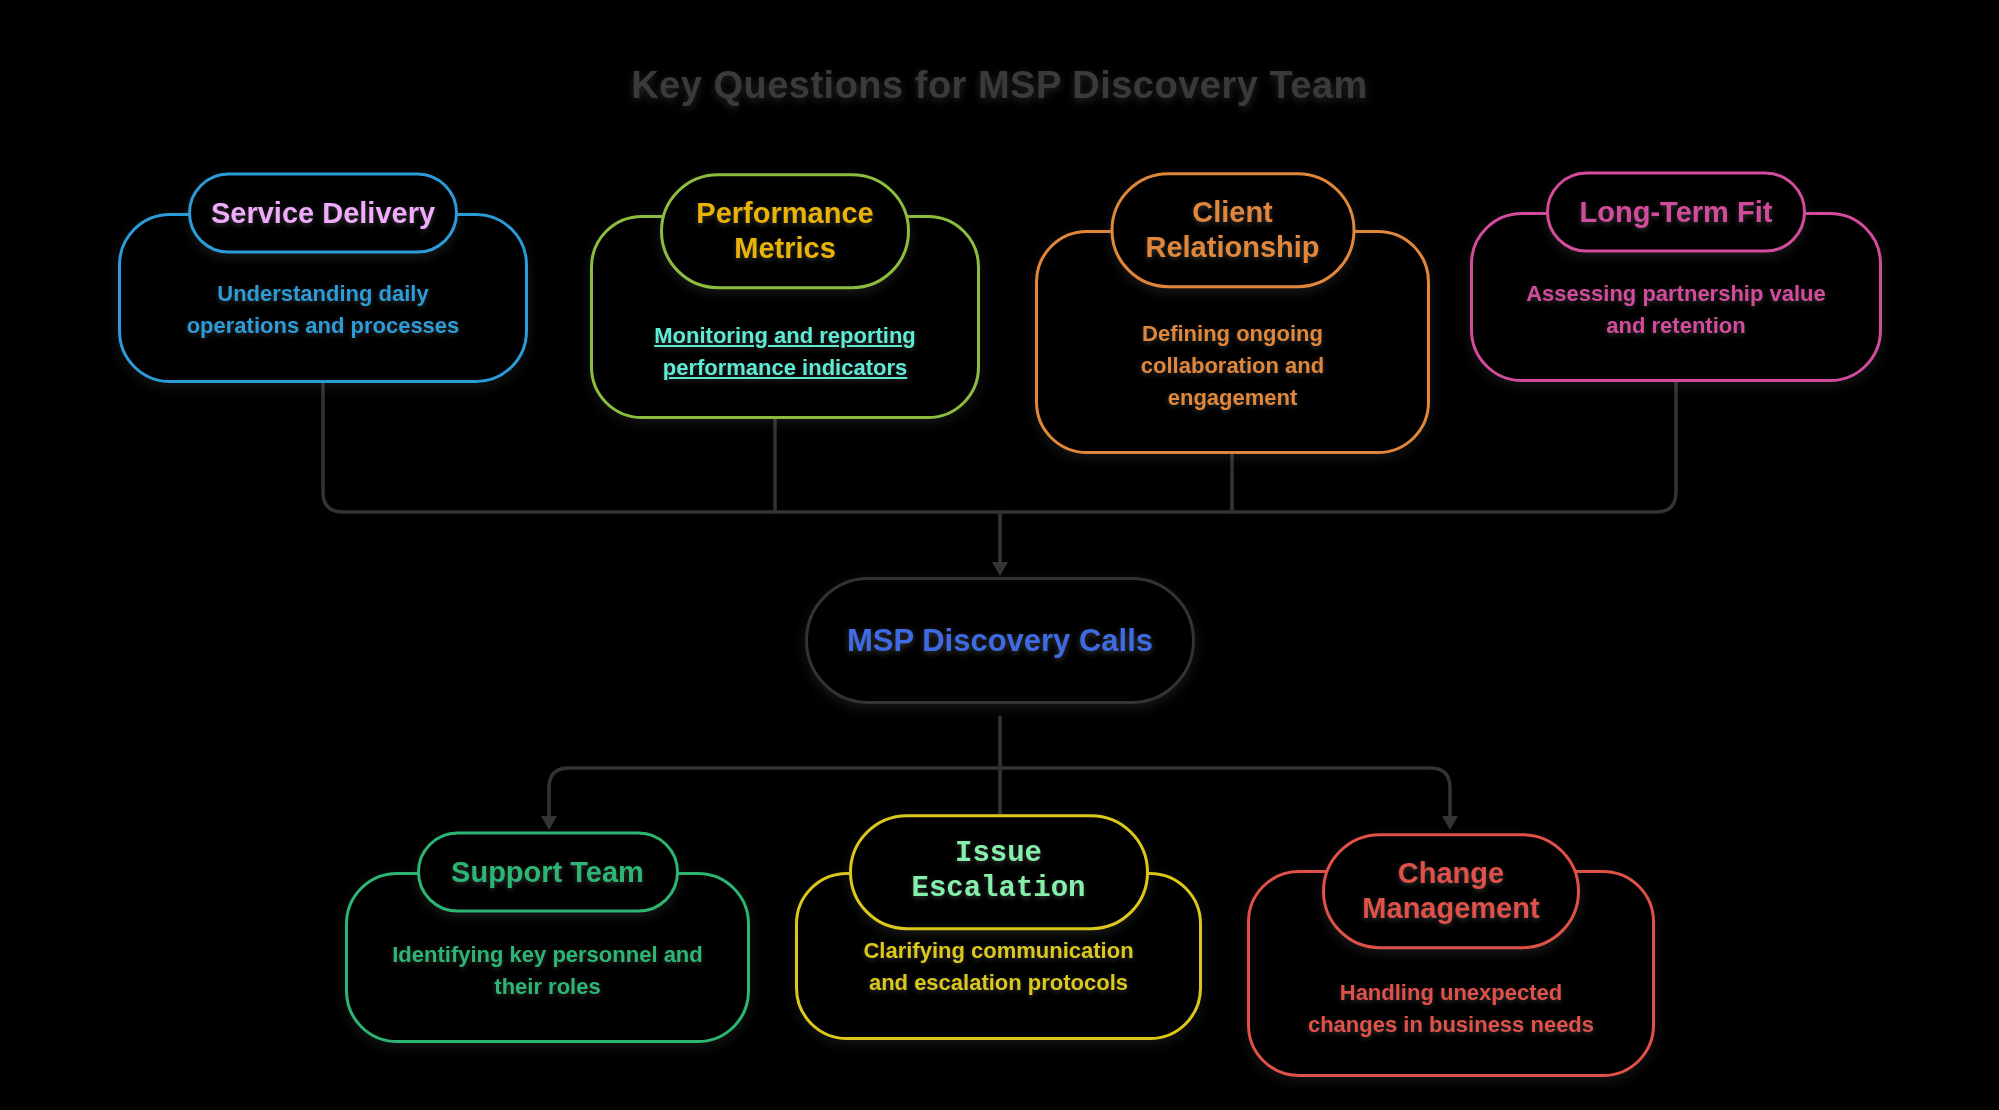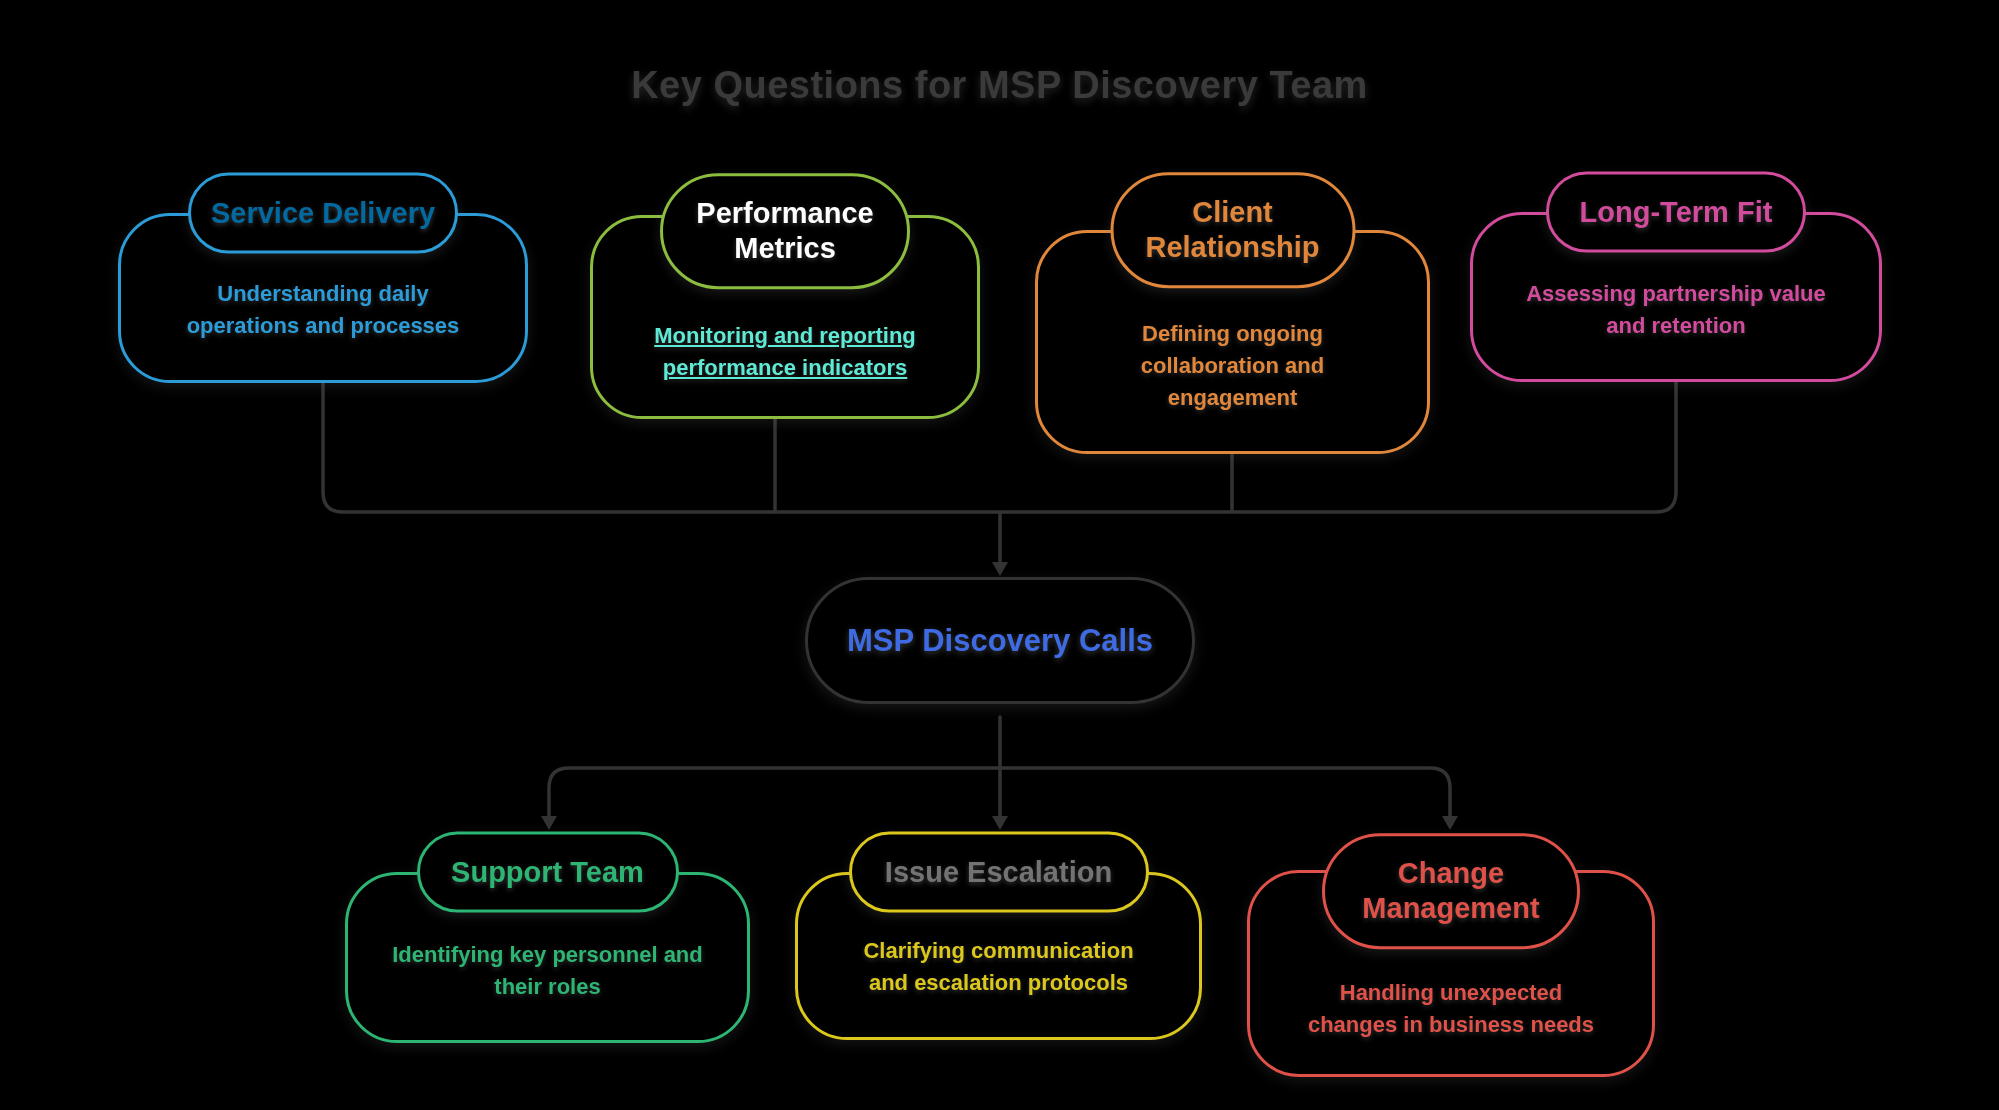--- a/index.html
+++ b/index.html
@@ -101,30 +101,30 @@
       <polygon points="1442,816 1458,816 1450,830"></polygon>
     </g>
   </svg>
 
   <div class="node n-sd">
     <div class="outer" style="border-color: rgb(43, 156, 216);">
       <div class="body-text b-sd" style="color: rgb(43, 156, 216);">
           <span>Understanding daily operations and processes</span>
         </div>
     </div>
-    <div class="pill p-sd" style="border-color: rgb(43, 156, 216); color: #0369a1;">Service Delivery</div>
+    <div class="pill p-sd" style="border-color: rgb(43, 156, 216); color: #f0abfc;">Service Delivery</div>
   </div>
 
   <div class="node n-pm">
     <div class="outer" style="border-color: rgb(140, 189, 63);">
       <div class="body-text b-pm" style="color: #5eead4; text-decoration: underline;">
           <span>Monitoring and reporting performance indicators</span>
         </div>
     </div>
-    <div class="pill p-pm offset16" style="border-color: rgb(140, 189, 63); color: #ffffff;">Performance Metrics</div>
+    <div class="pill p-pm offset16" style="border-color: rgb(140, 189, 63); color: #eab308;">Performance Metrics</div>
   </div>
 
   <div class="node n-cr">
     <div class="outer" style="border-color: rgb(224, 135, 59);">
       <div class="body-text b-cr" style="color: rgb(224, 135, 59);">
           <span>Defining ongoing collaboration and engagement</span>
         </div>
     </div>
     <div class="pill p-cr" style="border-color: rgb(224, 135, 59); color: rgb(224, 135, 59);">Client Relationship</div>
   </div>
@@ -150,21 +150,21 @@
     </div>
     <div class="pill p-st" style="border-color: rgb(44, 181, 115); color: rgb(44, 181, 115);">Support Team</div>
   </div>
 
   <div class="node n-ie">
     <div class="outer" style="border-color: rgb(220, 200, 28);">
       <div class="body-text b-ie" style="color: rgb(220, 200, 28);">
           <span>Clarifying communication and escalation protocols</span>
         </div>
     </div>
-    <div class="pill p-ie" style="border-color: rgb(220, 200, 28); color: #737373;">Issue Escalation</div>
+    <div class="pill p-ie" style="border-color: rgb(220, 200, 28); color: #86efac; font-family: Liberation Mono, monospace;">Issue Escalation</div>
   </div>
 
   <div class="node n-cm">
     <div class="outer" style="border-color: rgb(223, 81, 73);">
       <div class="body-text b-cm" style="color: rgb(223, 81, 73);">
           <span>Handling unexpected changes in business needs</span>
         </div>
     </div>
     <div class="pill p-cm offset21" style="border-color: rgb(223, 81, 73); color: rgb(223, 81, 73);">Change Management</div>
   </div>

